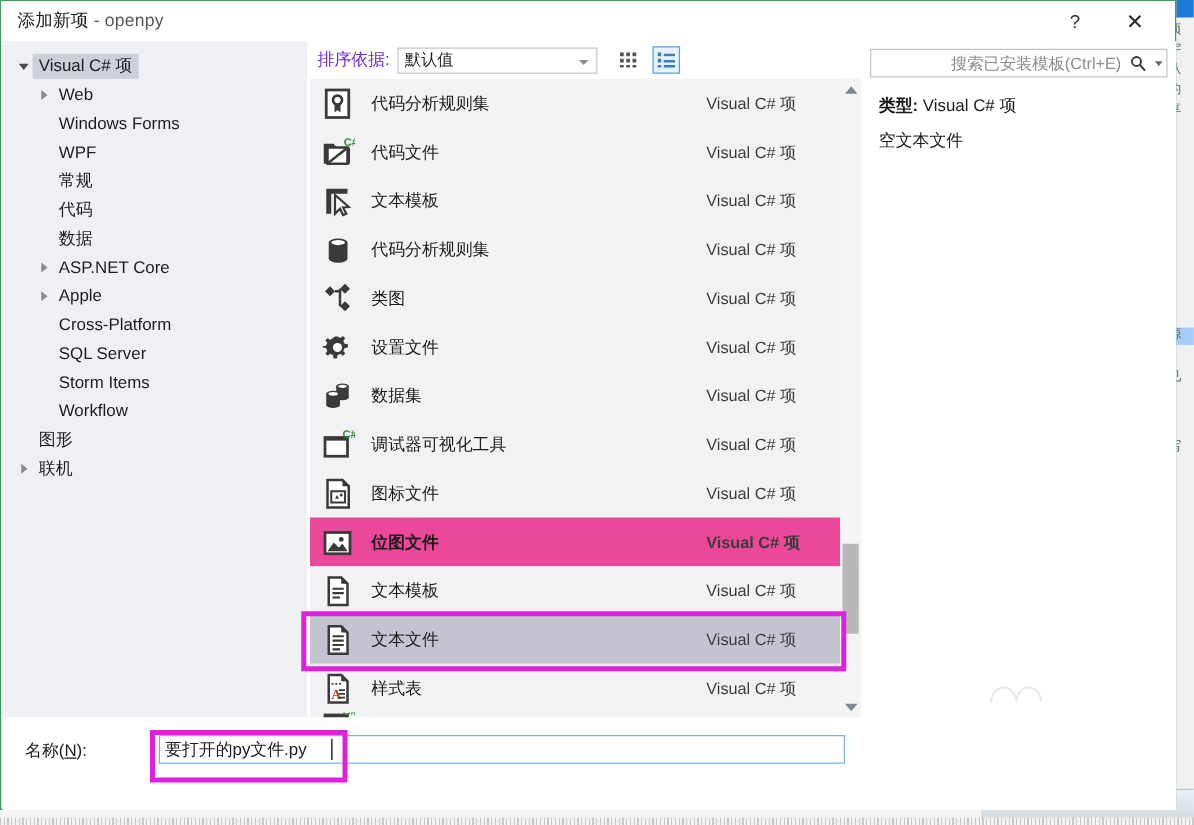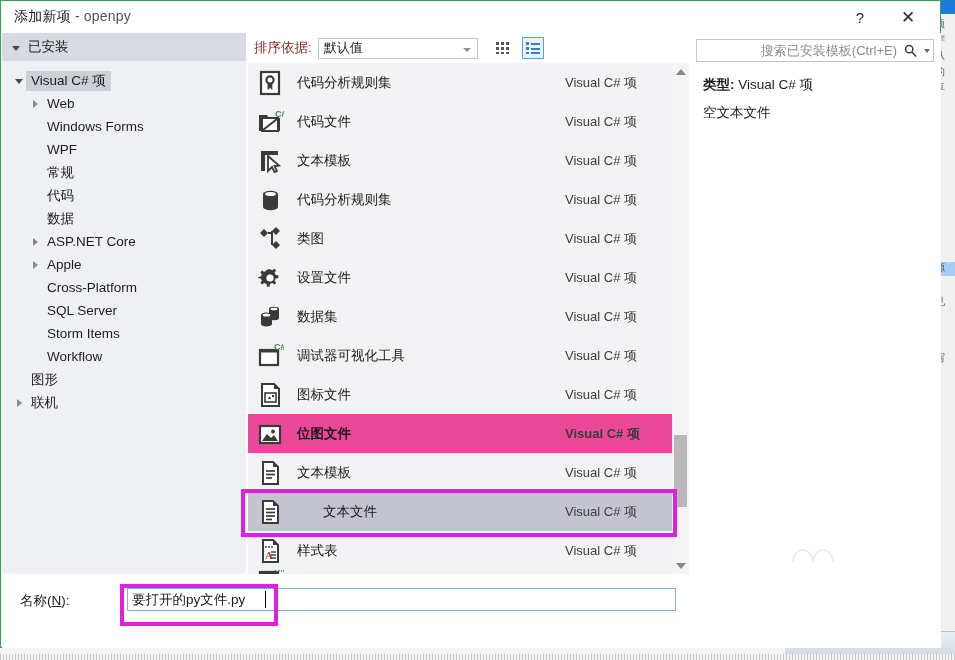--- a/index.html
+++ b/index.html
@@ -139,21 +139,21 @@
     position: relative;
     background: #ffffff;
     box-sizing: border-box;
   }
   #sortbar {
     height: 30px;
     display: flex; align-items: center;
     padding-left: 8px;
     background: #ffffff;
   }
-  #sort-label { font-size: 13.5px; color: #7f1d1d; margin-right: 6px; }
+  #sort-label { font-size: 13.5px; color: #6d28d9; margin-right: 6px; }
   #sort-select {
     width: 160px; height: 21px;
     border: 1px solid #c2c6cb;
     background: #ffffff;
     display: flex; align-items: center;
     font-size: 13px; color: #1d1d1d;
     padding-left: 5px;
     position: relative;
     box-sizing: border-box;
   }
@@ -180,21 +180,21 @@
     background: #f2f2f4;
     overflow: hidden;
   }
   .row {
     height: 39px;
     display: flex; align-items: center;
     position: relative;
     background: #f2f2f4;
   }
   .row.sel  { background: #ec4899; font-weight: bold; }
-  .row.sel2 { background: #c3c4cf; gap: 26px; }
+  .row.sel2 { background: #c3c4cf; }
   .row .ico {
     width: 30px; height: 30px;
     margin-left: 7px; margin-right: 12px;
     flex: 0 0 30px;
     display: flex; align-items: center; justify-content: center;
   }
   .row .name { font-size: 13.5px; color: #1b1b1b; flex: 1; }
   .row .kind {
     font-size: 13px; color: #3c3c3c;
     width: 118px; text-align: left;
@@ -349,24 +349,20 @@
     <div id="dlg-title">
       <span>添加新项</span><span class="sub"> - </span><span class="sub">openpy</span>
     </div>
     <div class="titlebtn" id="help-btn">?</div>
     <div class="titlebtn" id="close-btn">✕</div>
   </div>
 
   <div id="body">
 
     <div id="sidebar">
-      <div id="installed-header">
-        <span class="tri-down"></span>
-        <span>已安装</span>
-      </div>
       <div id="tree">
           <div class="tnode lvl0 sel">
             <span class="arrowbox">
               <span class="tri-down" style="margin-right: 0px; border-top-color: rgb(74, 74, 74);"></span>
             </span>
             <span class="tlabel">Visual C# 项</span>
           </div>
           <div class="tnode lvl1">
             <span class="arrowbox">
               <span class="tri-right"></span>

